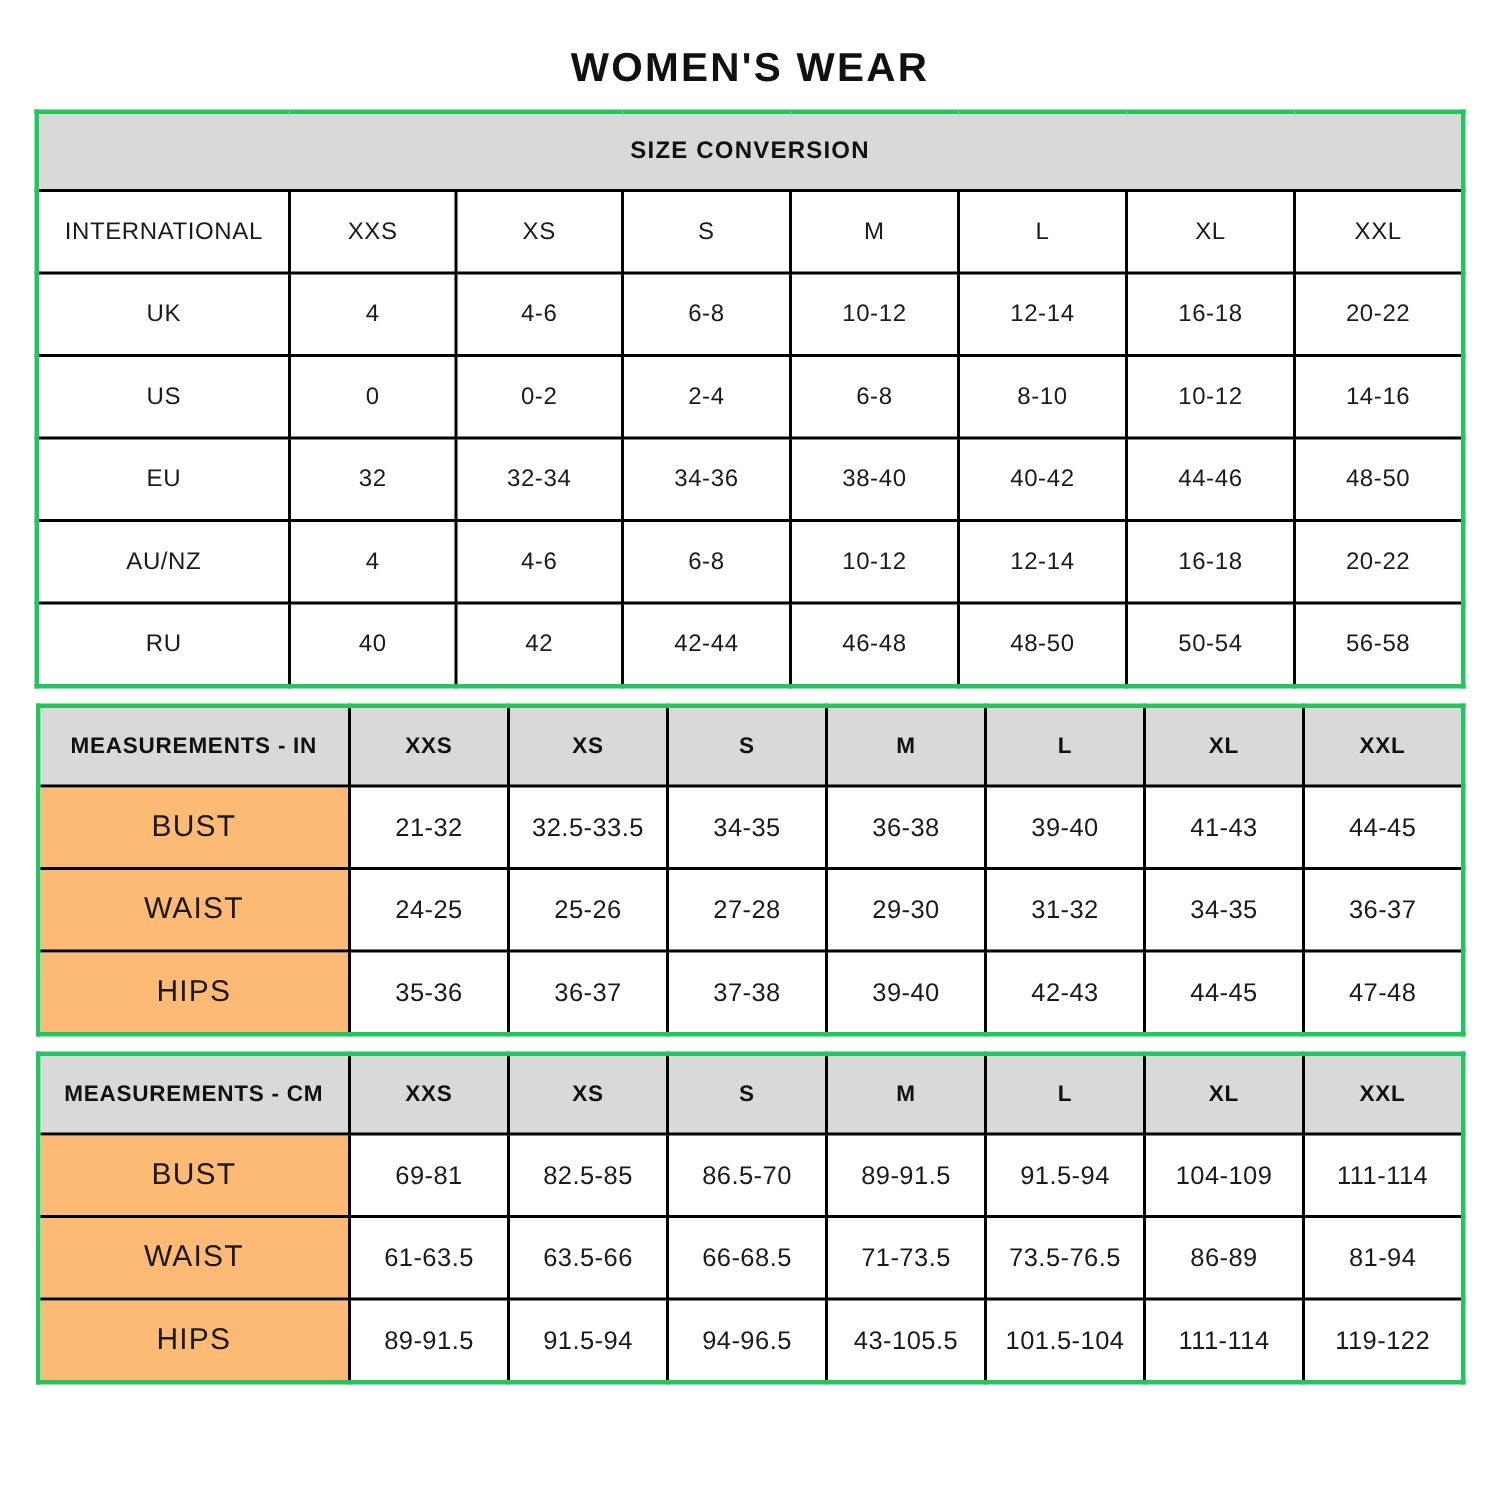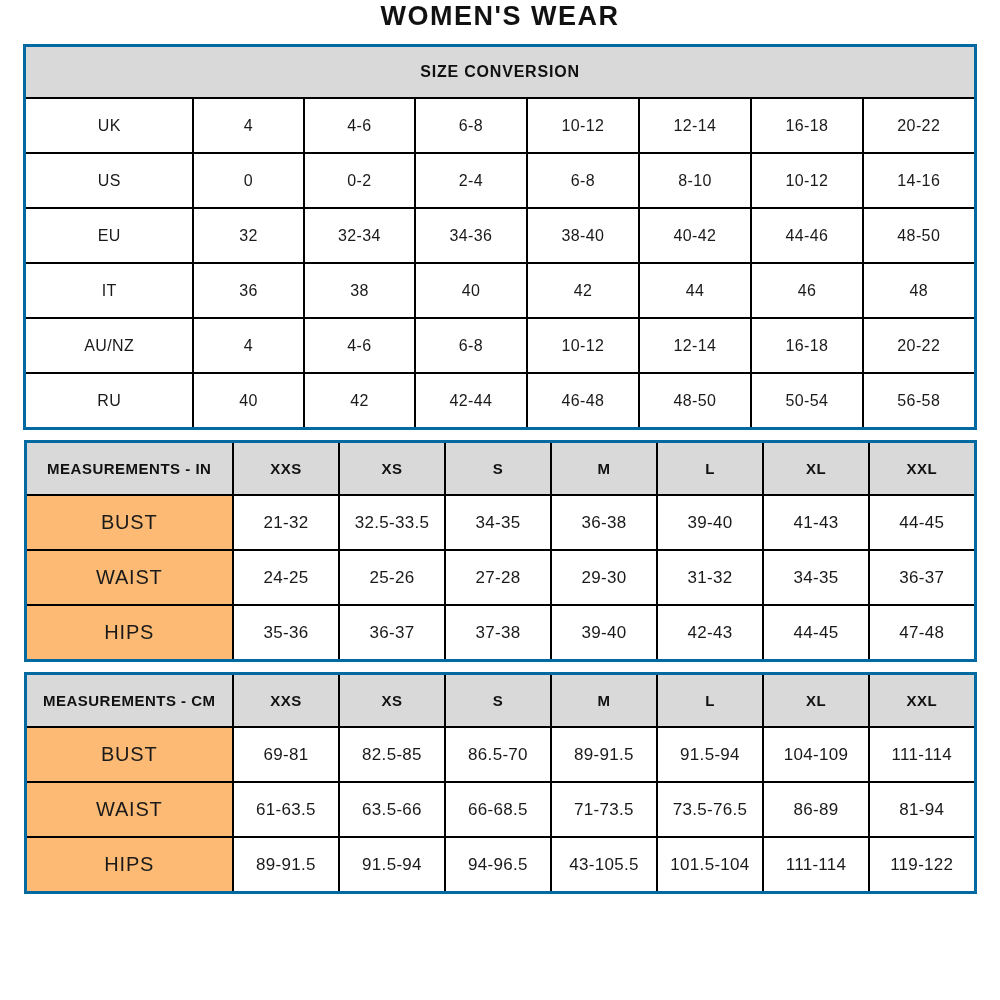--- a/index.html
+++ b/index.html
@@ -12,34 +12,34 @@
     color: #1a1a1a;
     -webkit-font-smoothing: antialiased;
   }
   .page {
     width: 1000px;
     height: 1000px;
     overflow: hidden;
   }
   .page-title {
     margin: 0;
-    padding-top: 1px;
+    padding-top: 30px;
     padding-bottom: 12px;
     text-align: center;
     font-size: 27px;
     font-weight: bold;
     letter-spacing: 1.5px;
     color: #111111;
   }
   table.tbl {
     width: 950px;
     margin: 0 auto;
     border-collapse: collapse;
     table-layout: fixed;
-    border: 3px solid #0369a1;
+    border: 3px solid #22c55e;
   }
   table.tbl + table.tbl { margin-top: 10px; }
   .tbl th, .tbl td {
     border: 2px solid #000000;
     text-align: center;
     vertical-align: middle;
     padding: 0 4px;
     overflow: hidden;
     white-space: nowrap;
   }
@@ -101,20 +101,30 @@
         <col style="width:112px">
       <col style="width:112px">
         <col style="width:112px">
         <col style="width:112px">
       <col style="width:112px">
     </colgroup>
     <thead>
       <tr>
         <th colspan="8" class="band">SIZE CONVERSION</th>
       </tr>
+      <tr>
+          <th class="col-head">INTERNATIONAL</th>
+          <th class="col-head">XXS</th>
+          <th class="col-head">XS</th>
+          <th class="col-head">S</th>
+          <th class="col-head">M</th>
+          <th class="col-head">L</th>
+          <th class="col-head">XL</th>
+          <th class="col-head">XXL</th>
+        </tr>
     </thead>
     <tbody>
         <tr>
           <th class="row-label">UK</th>
           <td>4</td>
           <td>4-6</td>
           <td>6-8</td>
           <td>10-12</td>
           <td>12-14</td>
           <td>16-18</td>
@@ -134,30 +144,20 @@
           <th class="row-label">EU</th>
           <td>32</td>
           <td>32-34</td>
           <td>34-36</td>
           <td>38-40</td>
           <td>40-42</td>
           <td>44-46</td>
           <td>48-50</td>
         </tr>
         <tr>
-          <th class="row-label">IT</th>
-          <td>36</td>
-          <td>38</td>
-          <td>40</td>
-          <td>42</td>
-          <td>44</td>
-          <td>46</td>
-          <td>48</td>
-        </tr>
-        <tr>
           <th class="row-label">AU/NZ</th>
           <td>4</td>
           <td>4-6</td>
           <td>6-8</td>
           <td>10-12</td>
           <td>12-14</td>
           <td>16-18</td>
           <td>20-22</td>
         </tr>
         <tr>

